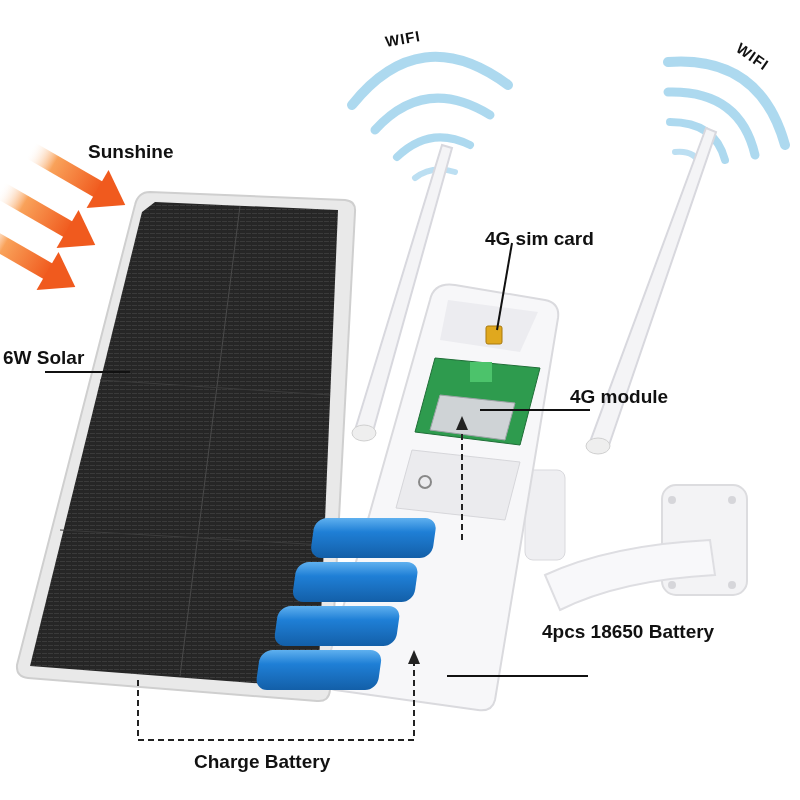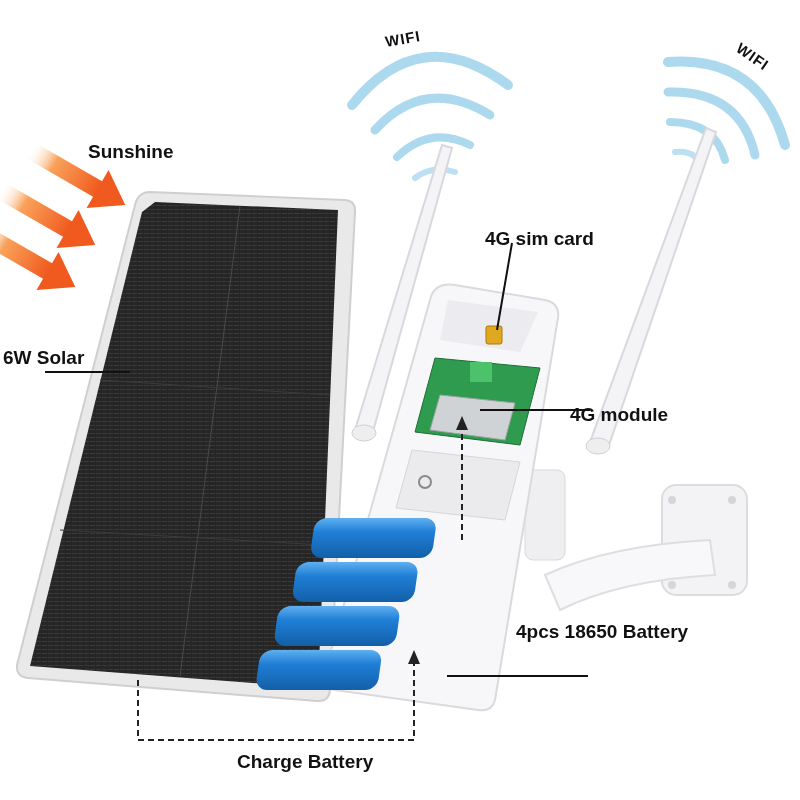--- a/index.html
+++ b/index.html
@@ -125,20 +125,20 @@
   <div class="label" style="left:88px;top:140px;">Sunshine</div>
   <div class="label" style="left:3px;top:346px;text-align:right;">6W Solar</div>
 
   <div class="wifi-label" style="left:385px;top:30px;transform:rotate(-10deg);">WIFI</div>
   <div class="wifi-label" style="left:735px;top:48px;transform:rotate(35deg);">WIFI</div>
 
   <div class="label" style="left:485px;top:184px;margin-top:43px;">
     <div>4G sim card</div>
   </div>
 
-  <div class="label" style="left:570px;top:403px;">4G module</div>
+  <div class="label" style="left:570px;top:385px;">4G module</div>
 
-  <div class="label" style="left:516px;top:620px;">
+  <div class="label" style="left:542px;top:620px;">
     <div>4pcs 18650 Battery</div>
   </div>
 
-  <div class="label" style="left:194px;top:750px;margin-left:43px;">Charge Battery</div>
+  <div class="label" style="left:194px;top:750px;">Charge Battery</div>
 </div>
 
 </body></html>

